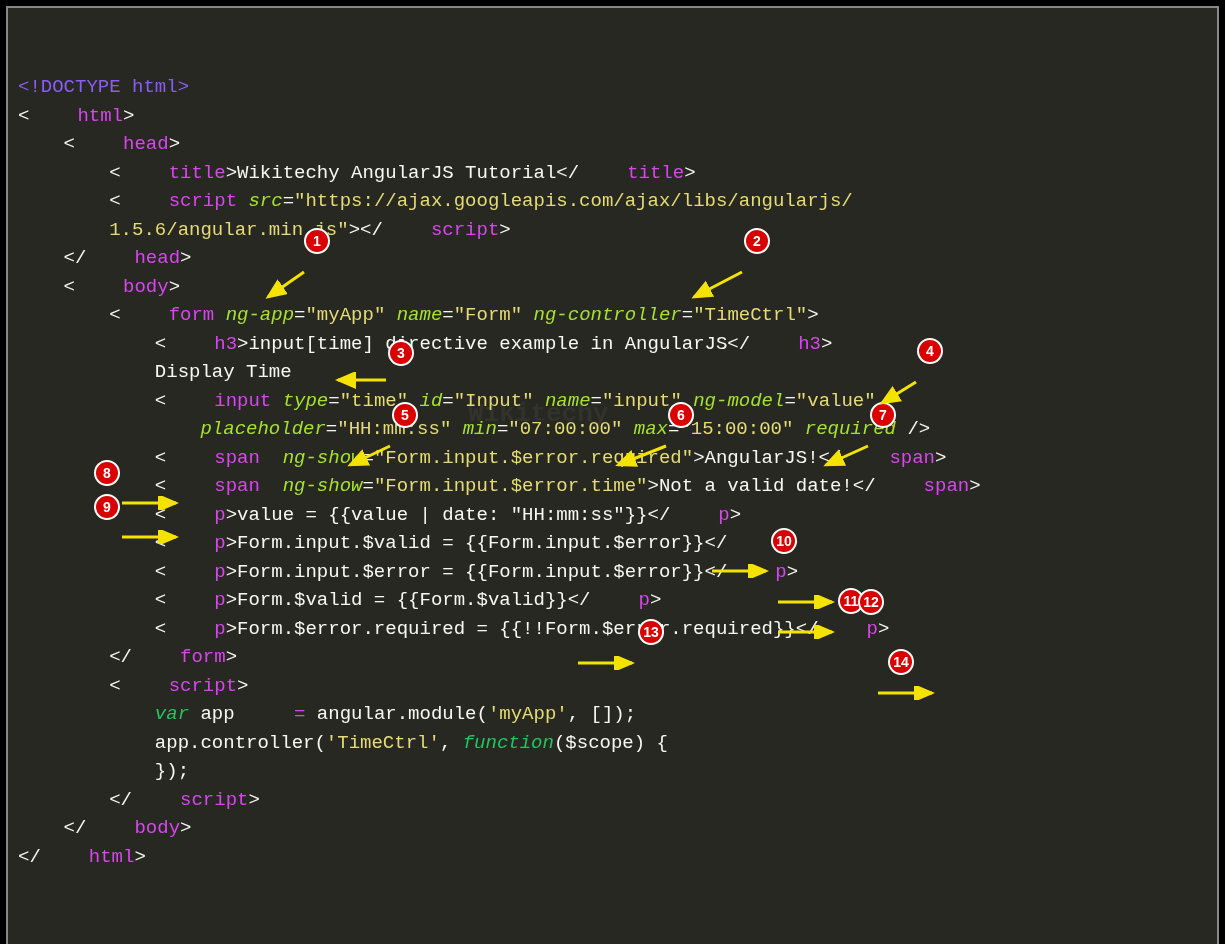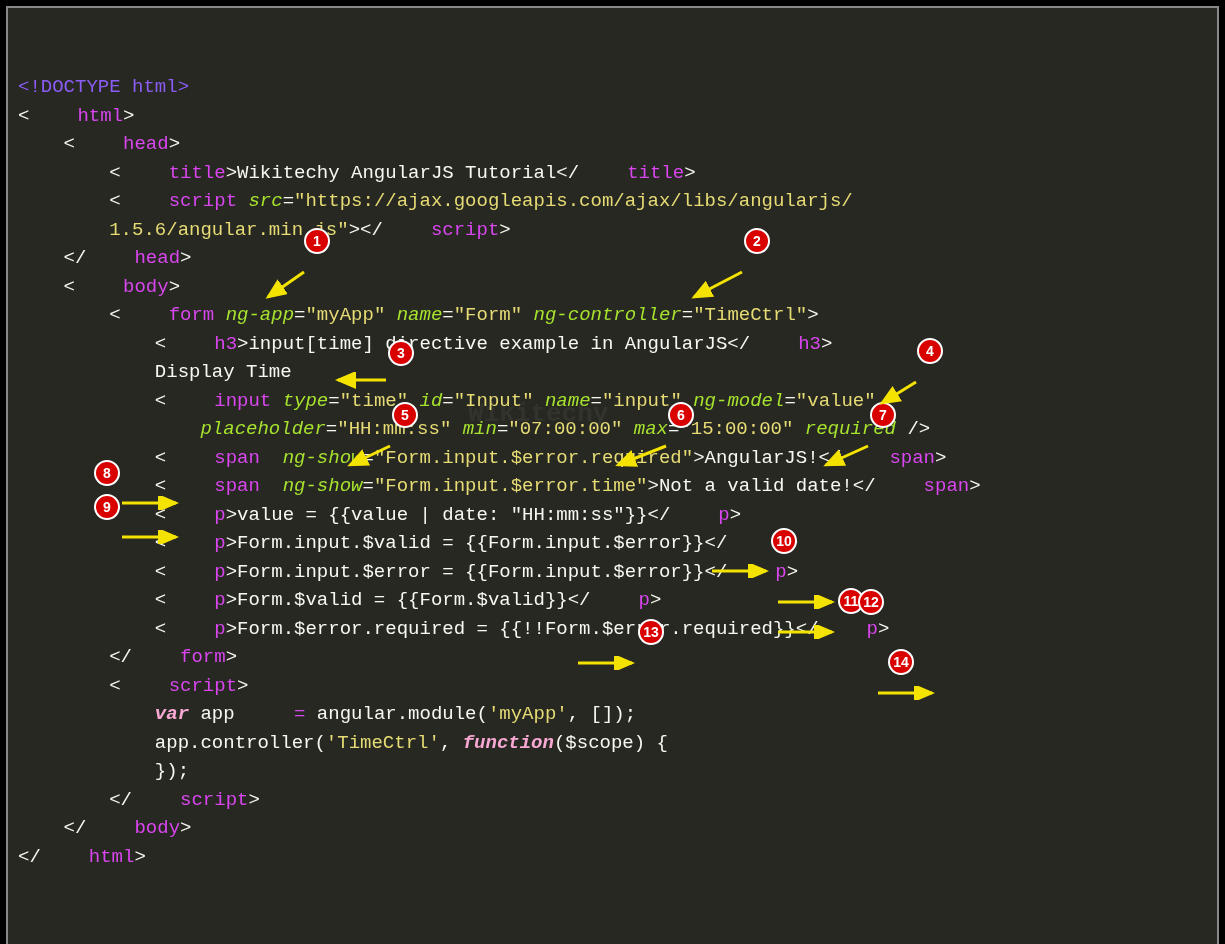--- a/index.html
+++ b/index.html
@@ -18,21 +18,21 @@
   color: #f8f8f2;
   position: relative;
   overflow: hidden;
   min-height: 920px;
 }
 .gray   { color: #8b5cf6; }
 .pink   { color: #d946ef; margin-left: 48px; }
 .green  { color: #a6e22e; font-style: italic; }
 .yellow { color: #e6db74; }
 .white  { color: #f8f8f2; }
-.blue   { color: #f9a8d4; font-style: italic; font-weight: bold; }
+.blue   { color: #22c55e; font-style: italic; }
 
 .watermark {
   position: absolute;
   top: 387px;
   left: 460px;
   font-size: 26px;
   color: rgba(200,200,200,0.07);
   font-family: Liberation Mono, monospace;
   font-weight: bold;
   pointer-events: none;

